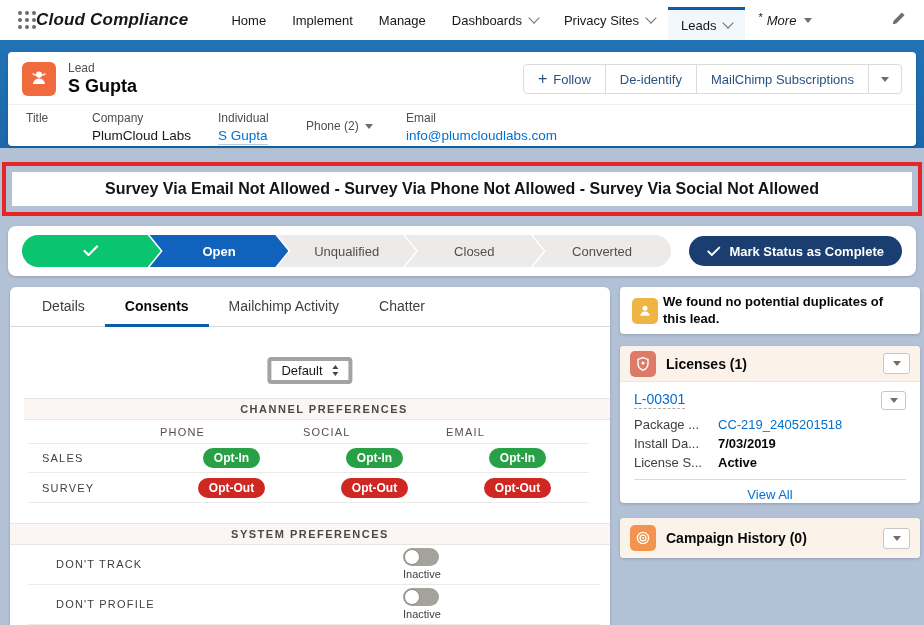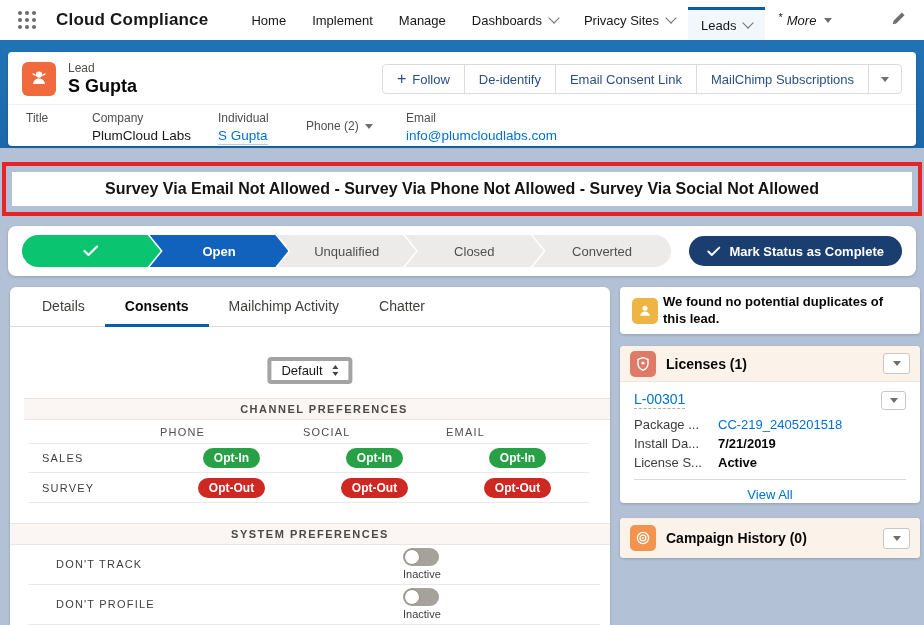--- a/index.html
+++ b/index.html
@@ -3,21 +3,21 @@
 <meta charset="utf-8">
 <style>
   * { margin:0; padding:0; box-sizing:border-box; }
   html,body { width:924px; height:625px; font-family:"Liberation Sans", sans-serif; }
   #screen { position:relative; width:924px; height:625px; background:#b3c1d6; overflow:hidden; }
 
   
   .topnav { position:absolute; left:0; top:0; width:924px; height:40px; background:#fff; display:flex; align-items:stretch; z-index:5; }
   .waffle { display:grid; grid-template-columns:repeat(3,4px); grid-gap:3px; align-self:center; margin-left:18px; cursor:pointer; }
   .waffle i { width:4px; height:4px; border-radius:50%; background:#6b6b6b; }
-  .app-title { align-self:center; font-size:17px; font-weight:700; color:#181818; margin-left:20px; margin-right:30px; letter-spacing:.2px; }
+  .app-title { align-self:center; font-size:17px; font-weight:700; color:#181818; margin-right:30px; letter-spacing:.2px;font-style:italic; }
   .nav-item { display:flex; align-items:center; padding:0 13px; font-size:13px; color:#181818; cursor:pointer; white-space:nowrap; }
   .nav-item.active { margin-top:7px; border-top:3px solid #0b5cab; background:#f2f7fb; padding-top:0; }
   .chev { width:8px; height:8px; border-right:1.5px solid #706e6b; border-bottom:1.5px solid #706e6b; transform:rotate(45deg); margin-left:8px; margin-top:-4px; }
   .caret { width:0; height:0; border-left:4px solid transparent; border-right:4px solid transparent; border-top:5px solid #706e6b; margin-left:8px; }
   .more-star { font-size:11px; color:#181818; margin-right:4px; position:relative; top:-3px; }
   .more-label { font-style:italic; }
   .pencil { margin-left:auto; align-self:center; margin-right:18px; cursor:pointer; }
 
   .blueband { position:absolute; left:0; top:40px; width:924px; height:108px; background:linear-gradient(180deg,#2173b6,#1b67aa); }
 
@@ -189,23 +189,20 @@
       </span>
       <span class="btn-group">
         <button class="btn">
             <span class="plus">+</span>
             <span>Follow</span>
           </button>
         <button class="btn">
             <span>De-identify</span>
           </button>
         <button class="btn">
-            <span>Email Consent Link</span>
-          </button>
-        <button class="btn">
             <span>MailChimp Subscriptions</span>
           </button>
         <button class="btn last">
             <span class="caret" style="margin-left:0"></span>
           </button>
       </span>
     </div>
     <div class="fields-row">
       <div class="fld f-title">
         <div class="lbl">Title</div>
@@ -365,21 +362,21 @@
             <span class="caret"></span>
           </span>
       </div>
       <div class="lic-fields">
         <div class="lic-frow">
           <span class="flabel">Package ...</span>
           <span class="fval link">CC-219_2405201518</span>
         </div>
         <div class="lic-frow">
           <span class="flabel">Install Da...</span>
-          <span class="fval">7/21/2019</span>
+          <span class="fval">7/03/2019</span>
         </div>
         <div class="lic-frow">
           <span class="flabel">License S...</span>
           <span class="fval">Active</span>
         </div>
       </div>
       <div class="viewall">View All</div>
     </div>
   </div>
 

